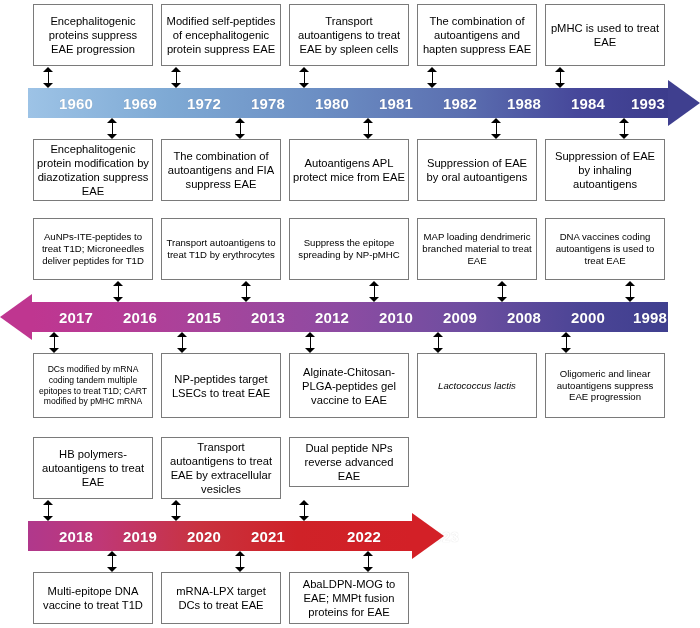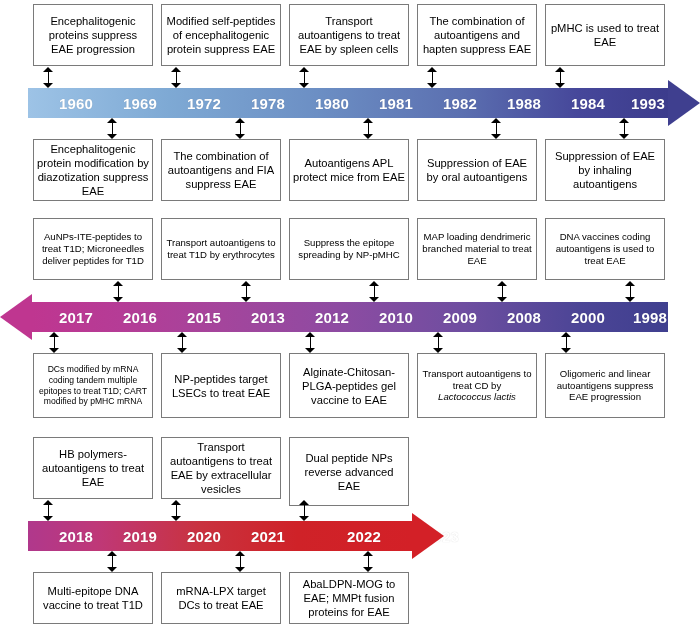--- a/index.html
+++ b/index.html
@@ -277,38 +277,37 @@
       <span>DCs modified by mRNA coding tandem multiple epitopes to treat T1D; CART modified by pMHC mRNA</span>
     </div>
   <div class="evbox fs11" style="left:161px;top:353px;width:120px;height:65px;">
       <span>NP-peptides target LSECs to treat EAE</span>
     </div>
   <div class="evbox fs11" style="left:289px;top:353px;width:120px;height:65px;">
       <span>Alginate-Chitosan-PLGA-peptides gel vaccine to EAE</span>
     </div>
   <div class="evbox fs10" style="left:417px;top:353px;width:120px;height:65px;">
       <span>
-        <span>Transport autoantigens to treat CD by </span>
         <span class="ital">Lactococcus lactis</span>
       </span>
     </div>
   <div class="evbox fs10" style="left:545px;top:353px;width:120px;height:65px;">
       <span>Oligomeric and linear autoantigens suppress EAE progression</span>
     </div>
 </div>
 
 <div class="timeline-row">
 
   <div class="evbox fs11" style="left:33px;top:437px;width:120px;height:62px;">
       <span>HB polymers-autoantigens to treat EAE</span>
     </div>
   <div class="evbox fs11" style="left:161px;top:437px;width:120px;height:62px;">
       <span>Transport autoantigens to treat EAE by extracellular vesicles</span>
     </div>
-  <div class="evbox fs11" style="left:289px;top:437px;width:120px;height:69px;">
+  <div class="evbox fs11" style="left:289px;top:437px;width:120px;height:50px;">
       <span>Dual peptide NPs reverse advanced EAE</span>
     </div>
 
   <div class="conn" style="left:43px;top:500px;height:21px;">
       <div class="head up"></div>
       <div class="stem"></div>
       <div class="head dn"></div>
     </div>
   <div class="conn" style="left:171px;top:500px;height:21px;">
       <div class="head up"></div>

